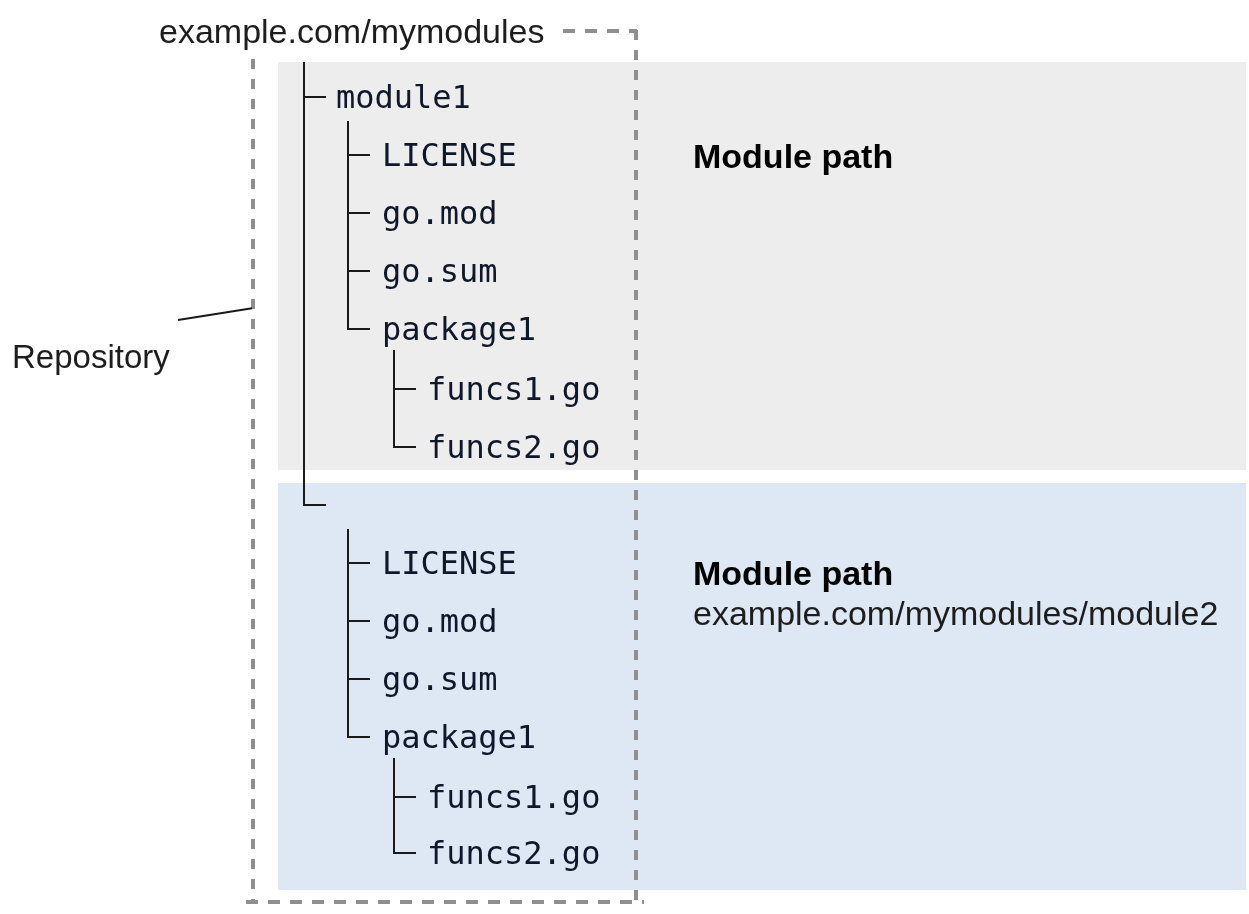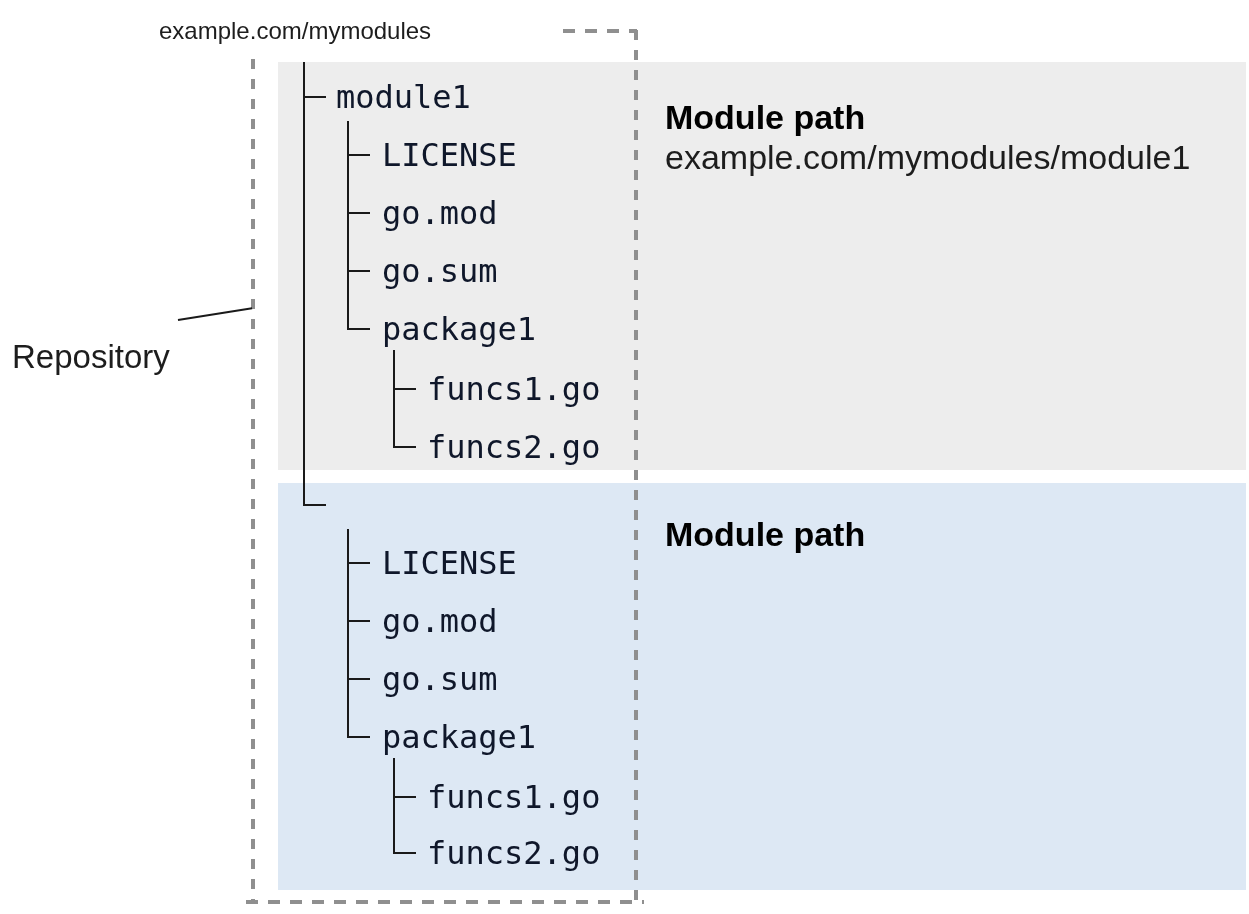--- a/index.html
+++ b/index.html
@@ -18,23 +18,23 @@
   .dash-v{position:absolute;width:4px;
     background:repeating-linear-gradient(to bottom,#8f8f8f 0 10px,transparent 10px 20px);}
   .dash-h{position:absolute;height:4px;
     background:repeating-linear-gradient(to right,#8f8f8f 0 12px,transparent 12px 22px);}
   
   .hline{position:absolute;height:2px;background:#1a1a1a;}
   .vline{position:absolute;width:2px;background:#1a1a1a;}
   
   .t{position:absolute;height:40px;line-height:40px;white-space:nowrap;}
   .mono{font-family:"DejaVu Sans Mono","Liberation Mono",monospace;font-size:32px;color:#0f172a;}
-  .sans{font-family:"Liberation Sans",sans-serif;font-size:24px;color:#1d1d1d;}
+  .sans{font-family:"Liberation Sans",sans-serif;font-size:34px;color:#1d1d1d;}
   .repo-label{font-size:33px;margin-top:30px;}
-  .pathblock{position:absolute;left:665px;}
+  .pathblock{position:absolute;left:693px;margin-top:39px;}
   .pathblock .line{height:40px;line-height:40px;white-space:nowrap;
     font-family:"Liberation Sans",sans-serif;font-size:34px;color:#1d1d1d;}
   .pathblock .bold{font-weight:bold;color:#000000;}
   
   .pointer{position:absolute;height:2px;background:#1a1a1a;
     transform:rotate(-9deg);transform-origin:left center;}
 </style>
 </head>
 <body>
 
@@ -87,19 +87,19 @@
 
   <div class="t mono" style="left:382px;top:543px;">LICENSE</div>
   <div class="t mono" style="left:382px;top:601px;">go.mod</div>
   <div class="t mono" style="left:382px;top:659px;">go.sum</div>
   <div class="t mono" style="left:382px;top:717px;">package1</div>
   <div class="t mono" style="left:427px;top:777px;">funcs1.go</div>
   <div class="t mono" style="left:427px;top:833px;">funcs2.go</div>
 
   <div class="pathblock" style="top:97px;">
     <div class="line bold">Module path</div>
-    <div class="line">example.com/mymodules/module1</div>
   </div>
   <div class="pathblock" style="top:514px;">
     <div class="line bold">Module path</div>
+    <div class="line">example.com/mymodules/module2</div>
   </div>
 
 </div>
 
 </body></html>

